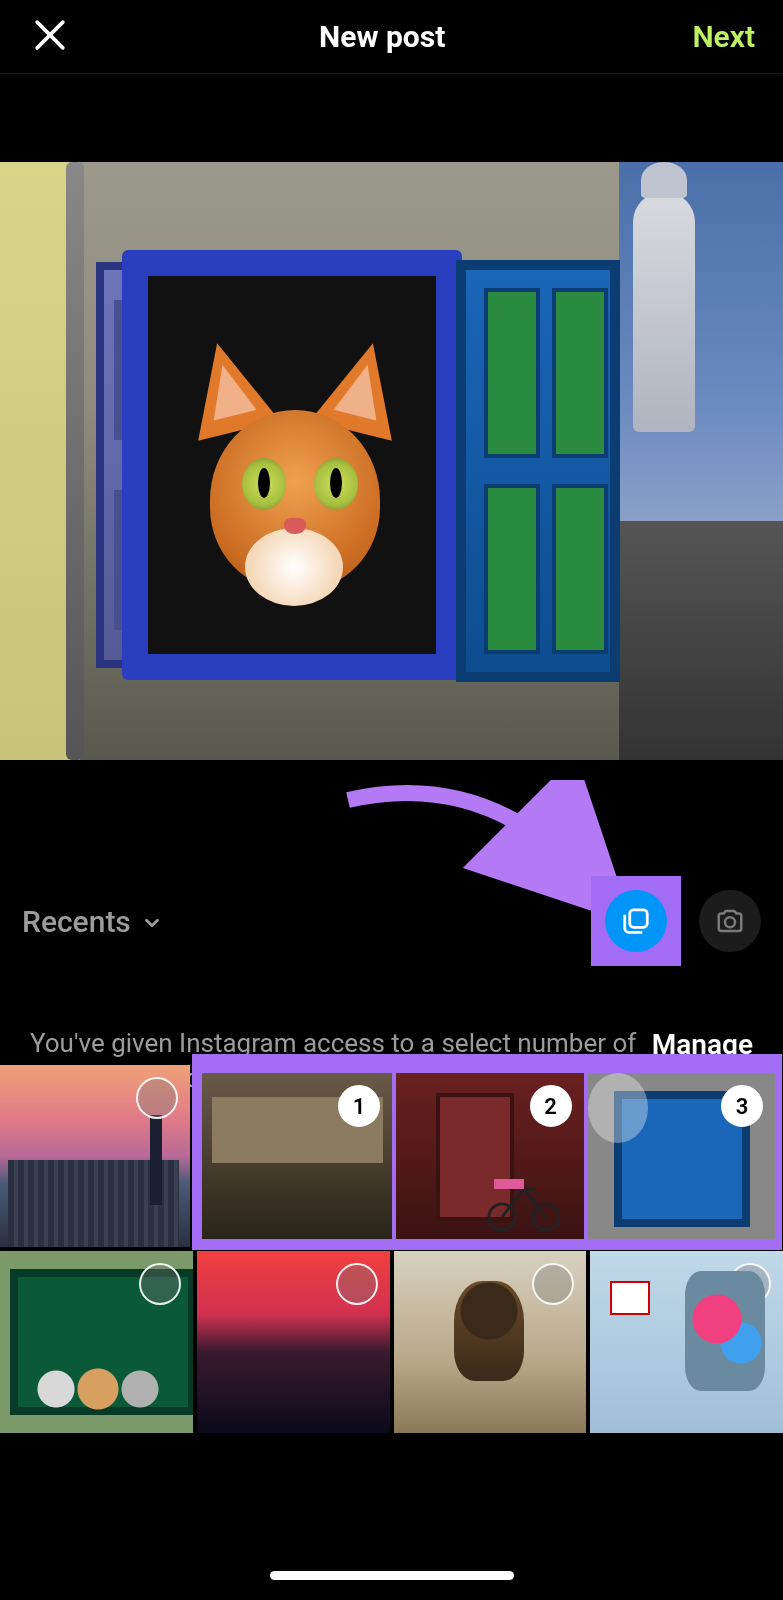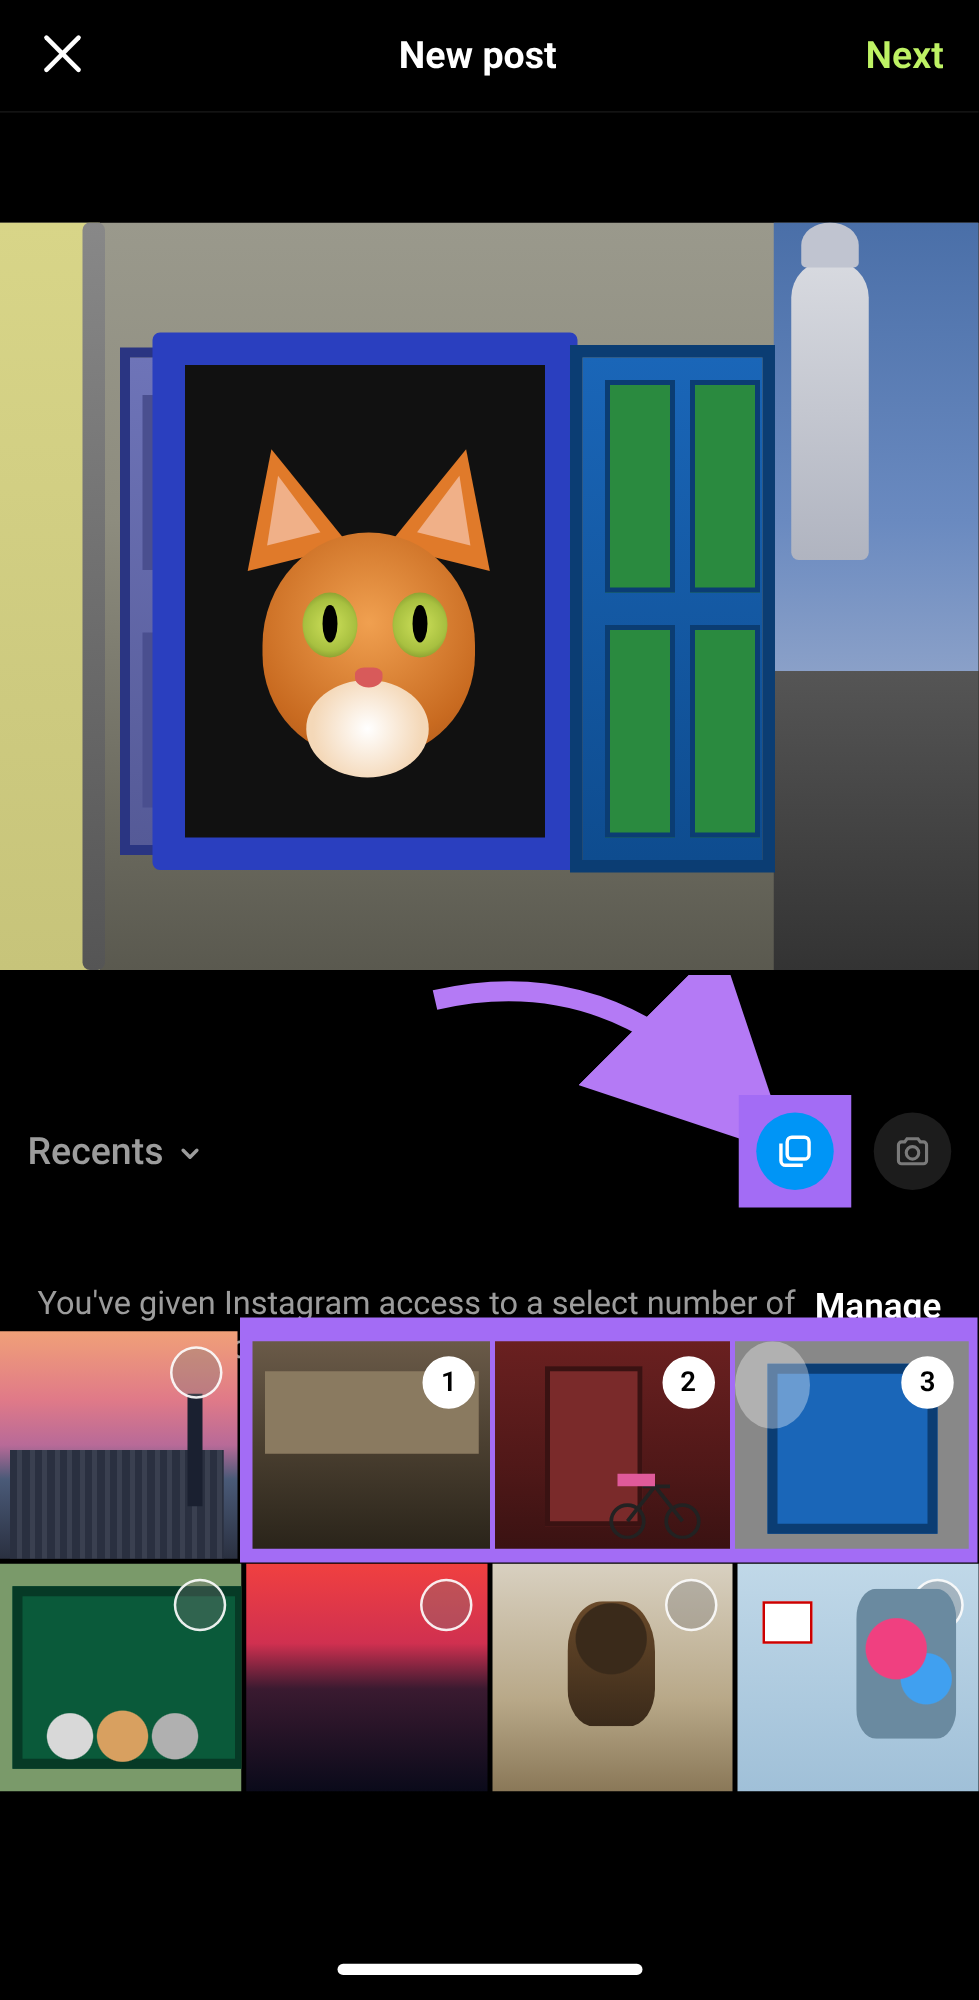--- a/index.html
+++ b/index.html
@@ -5,21 +5,21 @@
     * { box-sizing: border-box; margin: 0; padding: 0; }
     body {
       width: 783px;
       height: 1600px;
       background: #000;
       font-family: -apple-system, BlinkMacSystemFont, "Segoe UI", Roboto, sans-serif;
       overflow: hidden;
       position: relative;
     }
     .header {
-      height: 90px;
+      height: 74px;
       display: flex;
       align-items: center;
       justify-content: space-between;
       padding: 0 28px;
       border-bottom: 1px solid #1a1a1a;
     }
     .title {
       color: #fff;
       font-size: 30px;
       font-weight: 700;

